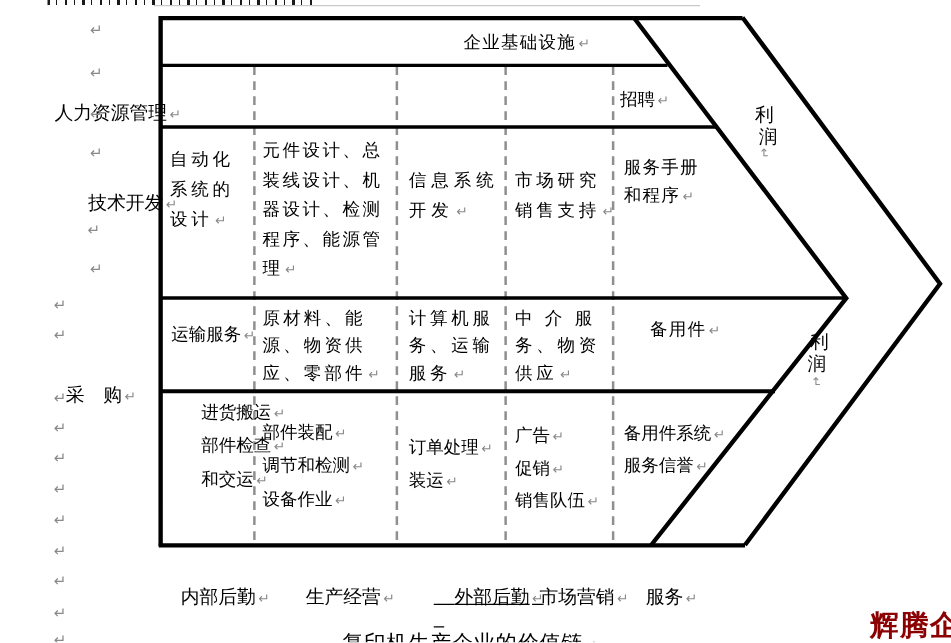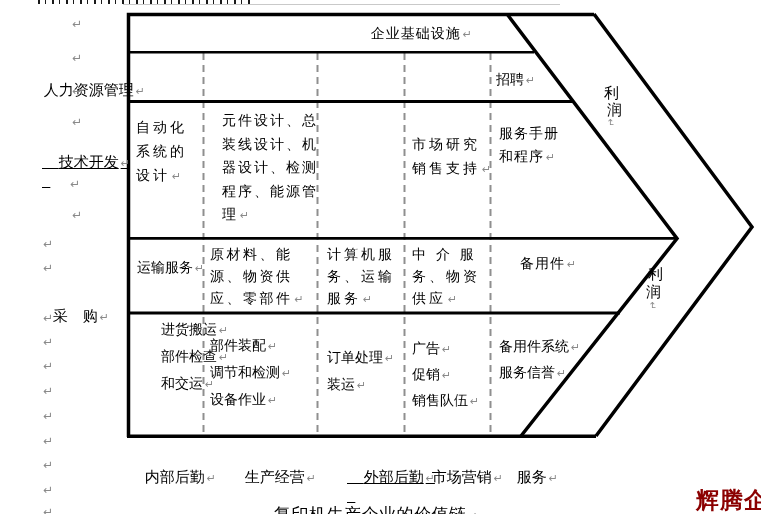--- a/index.html
+++ b/index.html
@@ -58,26 +58,30 @@
 
   <div class="cell" style="left:496px;top:68px;line-height:22px;">
       <div class="ln"><span>招聘</span><span class="mk">↵</span></div>
     </div>
 
   <div class="cell" style="left:136px;top:115px;width:64px;letter-spacing:3px;line-height:24px;">
       <div class="ln"><span>自动化</span></div>
       <div class="ln"><span>系统的</span></div>
       <div class="ln"><span>设计</span><span class="mk">↵</span></div>
     </div>
-  <div class="cell" style="left:210px;top:109px;width:110px;letter-spacing:2px;line-height:23.5px;margin-left:12px;">
+  <div class="cell" style="left:210px;top:109px;width:110px;letter-spacing:2px;line-height:23.5px;">
       <div class="ln"><span>元件设计、总</span></div>
       <div class="ln"><span>装线设计、机</span></div>
       <div class="ln"><span>器设计、检测</span></div>
       <div class="ln"><span>程序、能源管</span></div>
       <div class="ln"><span>理</span><span class="mk">↵</span></div>
+    </div>
+  <div class="cell" style="left:327px;top:132px;letter-spacing:4px;line-height:24px;">
+      <div class="ln"><span>信息系统</span></div>
+      <div class="ln"><span>开发</span><span class="mk">↵</span></div>
     </div>
   <div class="cell" style="left:412px;top:132px;letter-spacing:3px;line-height:24px;">
       <div class="ln"><span>市场研究</span></div>
       <div class="ln"><span>销售支持</span><span class="mk">↵</span></div>
     </div>
   <div class="cell" style="left:499px;top:122px;letter-spacing:1px;line-height:23px;">
       <div class="ln"><span>服务手册</span></div>
       <div class="ln"><span>和程序</span><span class="mk">↵</span></div>
     </div>
 
@@ -123,21 +127,21 @@
       <div class="ln"><span>销售队伍</span><span class="mk">↵</span></div>
     </div>
   <div class="cell" style="left:499px;top:334px;line-height:24px;">
       <div class="ln"><span>备用件系统</span><span class="mk">↵</span></div>
       <div class="ln"><span>服务信誉</span><span class="mk">↵</span></div>
     </div>
 
   <div class="side-label" style="left:27px;top:64px;">
     <span>人力资源管理</span><span class="mk">↵</span>
   </div>
-  <div class="side-label" style="left:42px;top:136px;text-decoration:underline;">
+  <div class="side-label" style="left:54px;top:136px;">
     <span>技术开发</span><span class="mk">↵</span>
   </div>
   <div class="side-label" style="left:36px;top:290px;">
     <span>采　购</span><span class="mk">↵</span>
   </div>
 
   <div class="bottom-label" style="left:128px;">
     <span>内部后勤</span><span class="mk">↵</span>
   </div>
   <div class="bottom-label" style="left:228px;">

